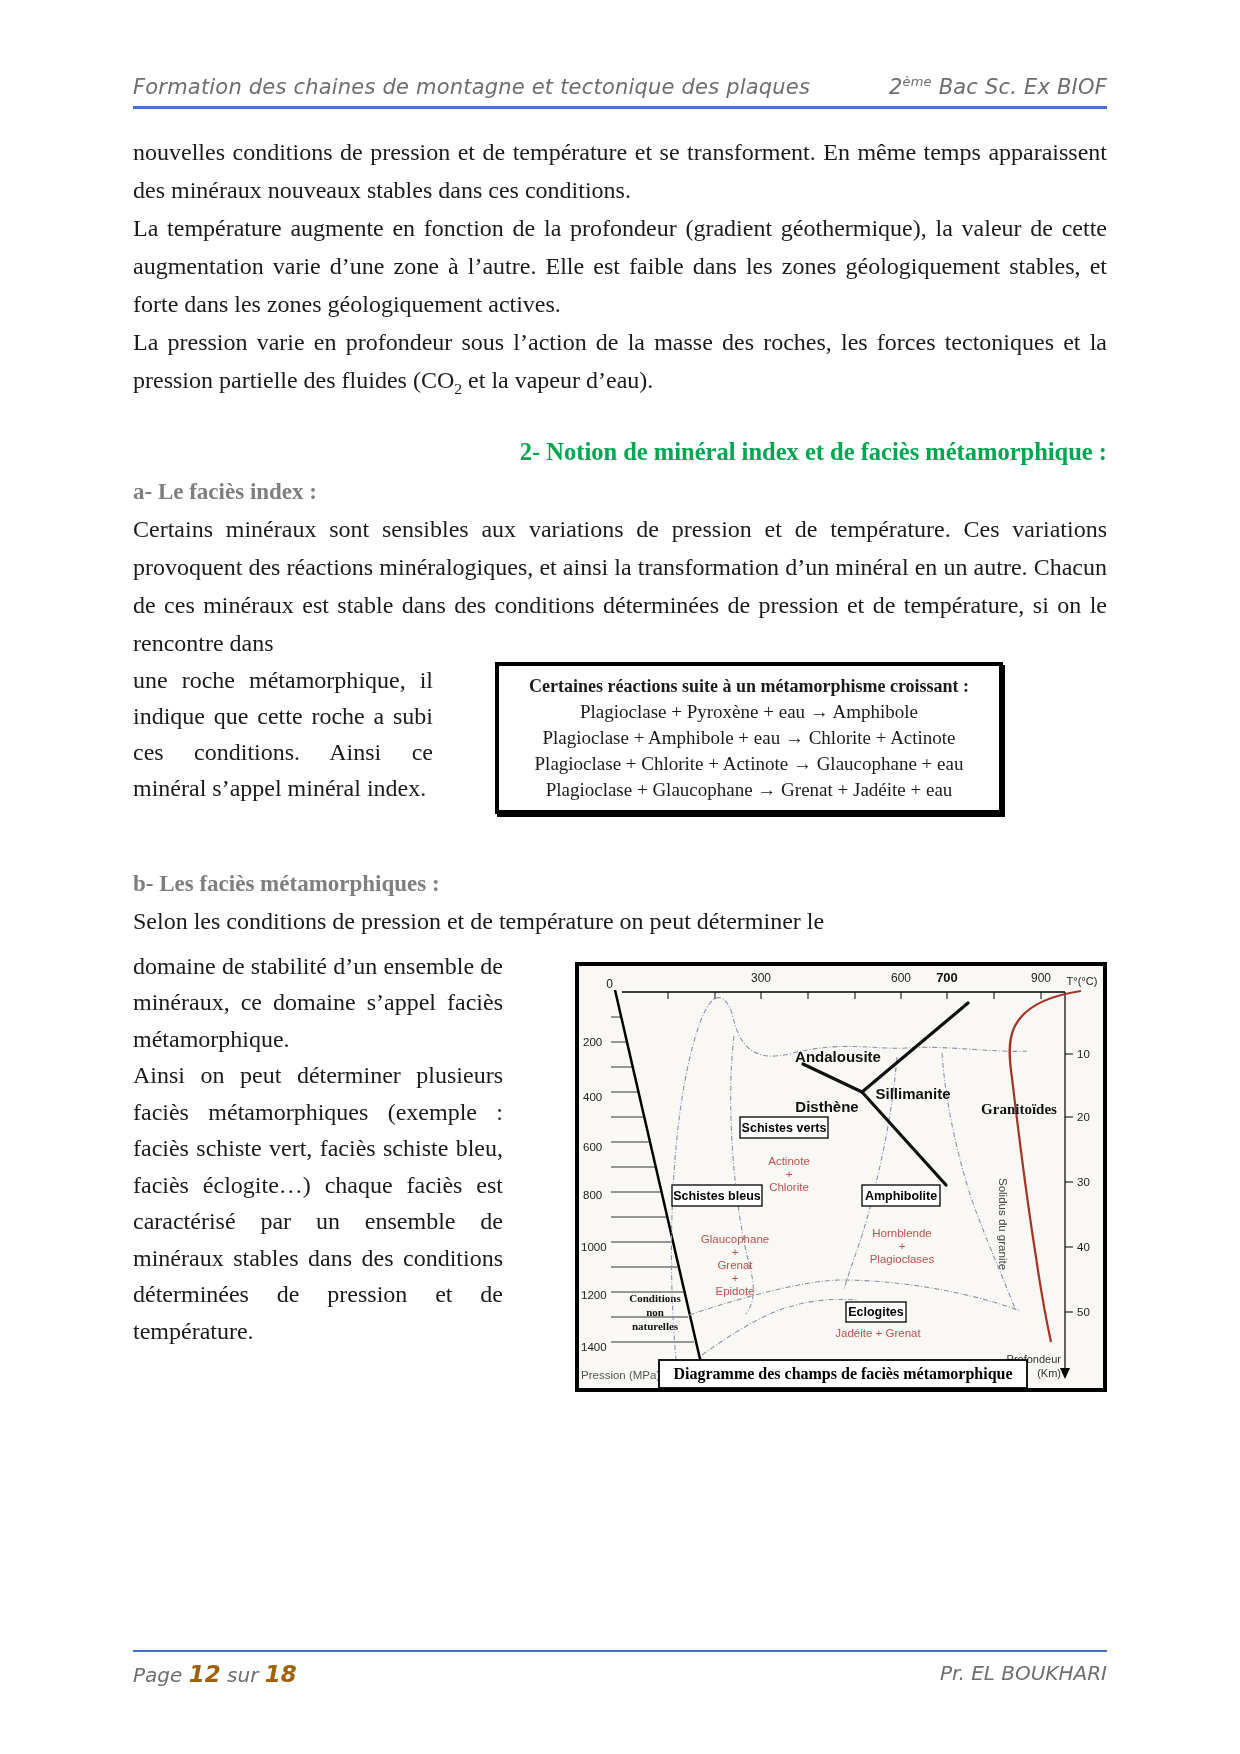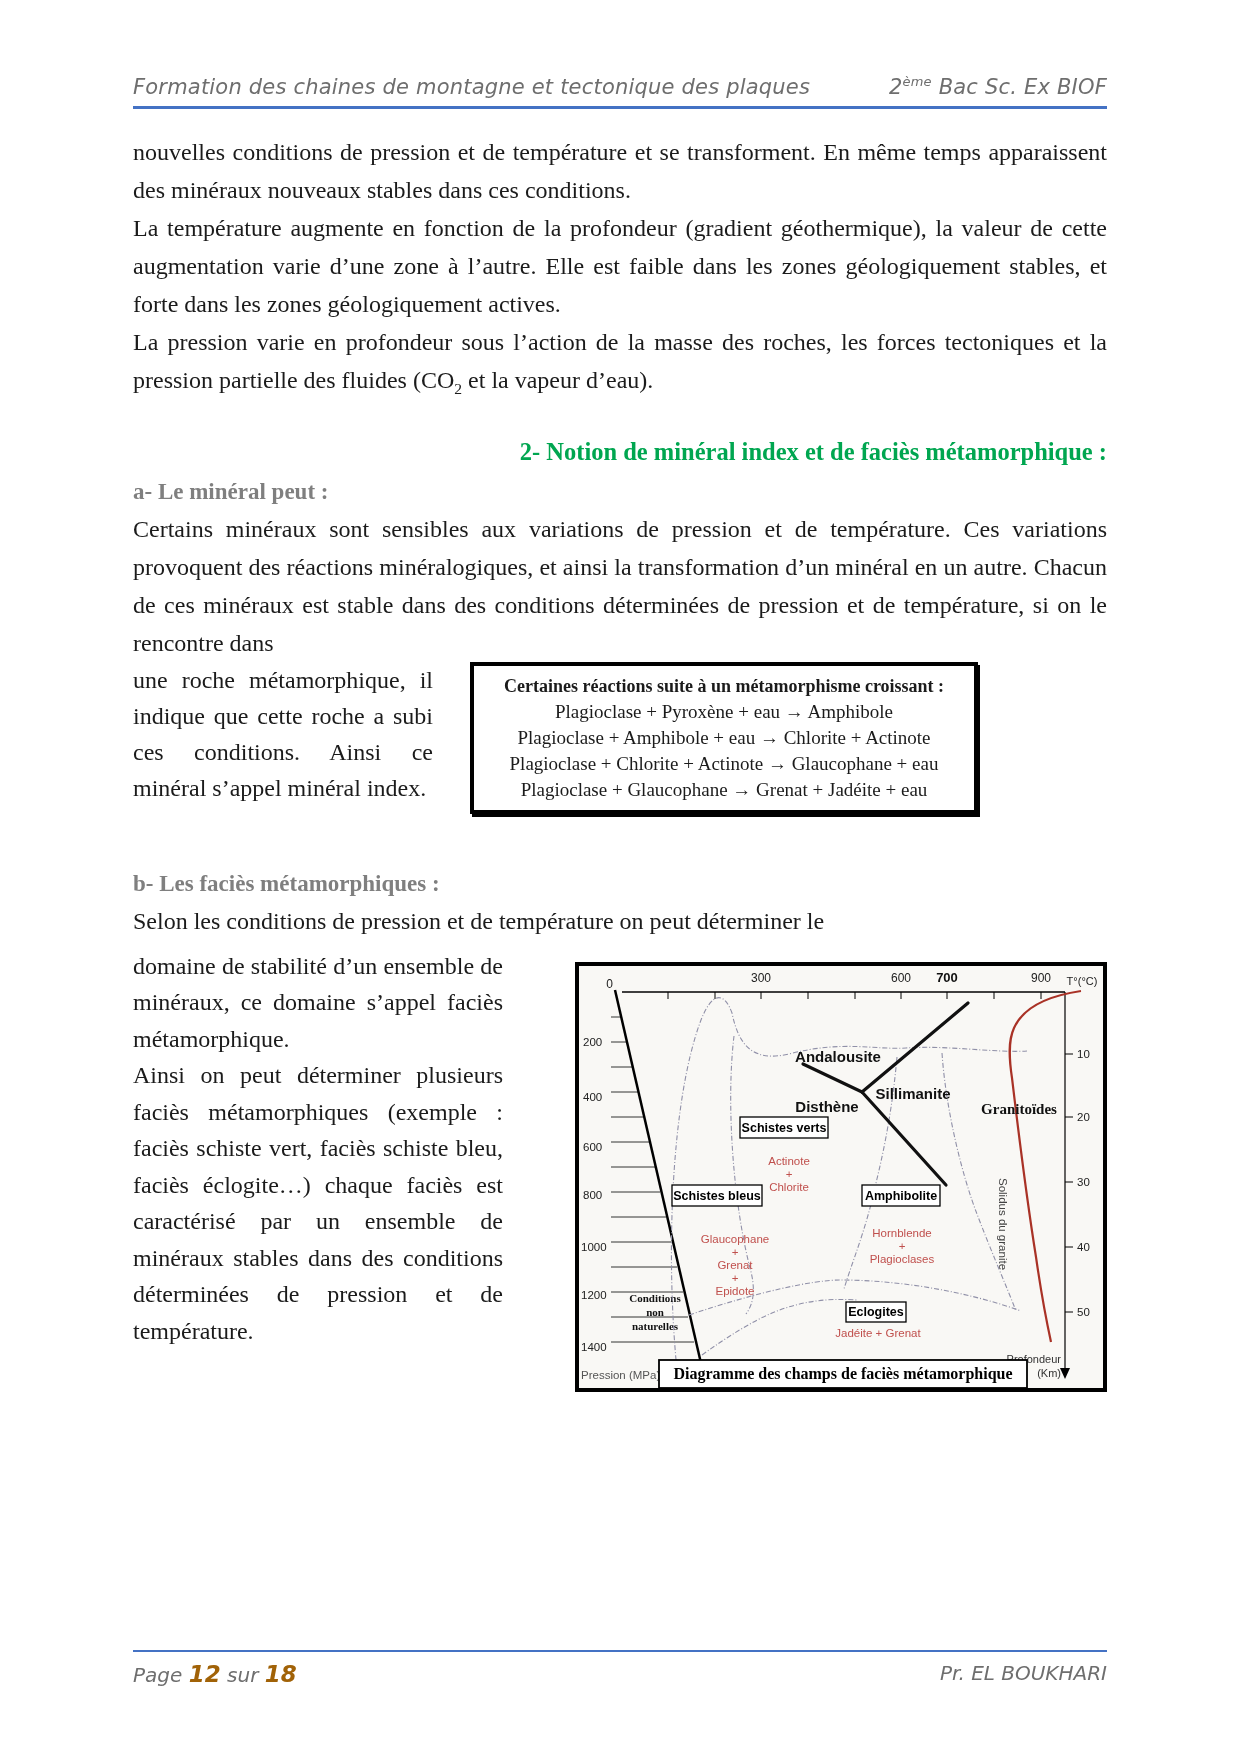--- a/index.html
+++ b/index.html
@@ -38,21 +38,21 @@
   .h-gray {
     margin:4px 0 0; font-size:23px; line-height:36px; font-weight:bold;
     color:#7f7f7f; text-align:left;
   }
   .mt-b { margin-top:52px; }
 
   
   .row-a { display:flex; align-items:flex-start; margin-top:0;gap:7px; }
   .col-side { flex:0 0 300px; width:300px; line-height:36px; }
   .reaction-box {
-    margin-left:30px; width:508px; box-sizing:border-box;
+    margin-left:55px; width:508px; box-sizing:border-box;
     border:4px solid #000; box-shadow:2px 3px 0 #000;
     background:#fff; padding:7px 6px; text-align:center;
     font-size:19px; line-height:26px;
   }
   .rb-title { font-weight:bold; font-size:18px; }
 
   
   .row-b { display:flex; justify-content:space-between; align-items:flex-start; margin-top:8px; }
   .col-b { flex:0 0 370px; width:370px; line-height:36.5px; }
   .diagram-wrap { flex:0 0 532px; margin-top:14px; }
@@ -68,21 +68,21 @@
       <span>Formation des chaines de montagne et tectonique des plaques</span>
       <span><span>2</span><sup>ème</sup><span> Bac Sc. Ex BIOF</span></span>
     </div>
 
     <div class="content">
       <p>nouvelles conditions de pression et de température et se transforment. En même temps apparaissent des minéraux nouveaux stables dans ces conditions.</p>
       <p>La température augmente en fonction de la profondeur (gradient géothermique), la valeur de cette augmentation varie d’une zone à l’autre. Elle est faible dans les zones géologiquement stables, et forte dans les zones géologiquement actives.</p>
       <p><span>La pression varie en profondeur sous l’action de la masse des roches, les forces tectoniques et la pression partielle des fluides (CO</span><sub class="small">2</sub><span> et la vapeur d’eau).</span></p>
 
       <h2 class="h-green">2- Notion de minéral index et de faciès métamorphique :</h2>
-      <h3 class="h-gray">a- Le minéral peut :</h3>
+      <h3 class="h-gray">a- Le faciès index :</h3>
       <p>Certains minéraux sont sensibles aux variations de pression et de température. Ces variations provoquent des réactions minéralogiques, et ainsi la transformation d’un minéral en un autre. Chacun de ces minéraux est stable dans des conditions déterminées de pression et de température, si on le rencontre dans</p>
 
       <div class="row-a">
         <div class="col-side">une roche métamorphique, il indique que cette roche a subi ces conditions. Ainsi ce minéral s’appel minéral index.</div>
         <div class="reaction-box">
           <div class="rb-title">Certaines réactions suite à un métamorphisme croissant :</div>
           <div class="rb-line">Plagioclase + Pyroxène + eau → Amphibole</div>
           <div class="rb-line">Plagioclase + Amphibole + eau → Chlorite + Actinote</div>
           <div class="rb-line">Plagioclase + Chlorite + Actinote → Glaucophane + eau</div>
           <div class="rb-line">Plagioclase + Glaucophane → Grenat + Jadéite + eau</div>

